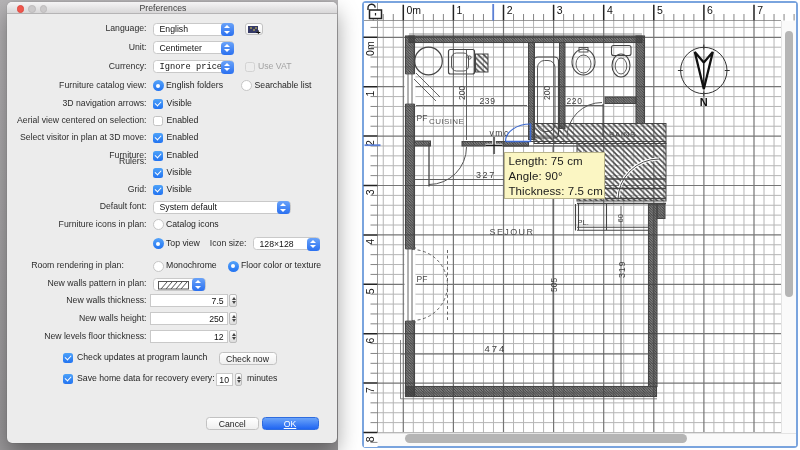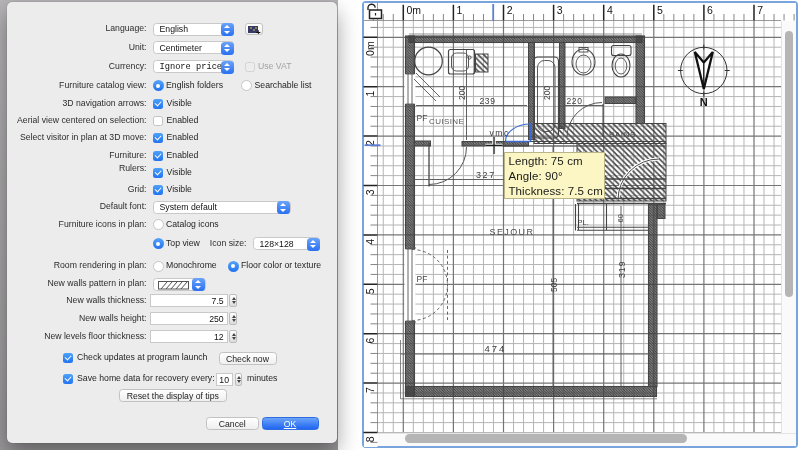--- a/index.html
+++ b/index.html
@@ -210,20 +210,26 @@
 <path d="M368,10 V8.2 A3.6,3.6 0 0 1 375.2,7.6" stroke-width="1.4"></path>
 <path d="M375.5,13 v2.5" stroke-width="1.2"></path>
 </g>
 <g>
 <path d="M485.5,145.5 H502.5 M494,137 V154" stroke="#f5f5f5" stroke-width="3.6" fill="none"></path>
 <path d="M485.5,145.5 H502.5 M494,137 V154" stroke="#1a1a1a" stroke-width="1.3" fill="none"></path>
 </g>
 </svg>
 <div id="tooltip">Length: 75 cm<br>Angle: 90°<br>Thickness: 7.5 cm</div>
 <div id="dialog">
+<div id="titlebar">
+      <span class="tl red"></span>
+      <span class="tl g1"></span>
+      <span class="tl g2"></span>
+      <div class="t">Preferences</div>
+    </div>
 <div class="lab" style="left:2.0px;top:21.0px;width:138px;">Language:</div>
 <div class="pop" style="left:146.0px;top:20.5px;width:81.5px;">
       <span>English</span>
       <i class="st">
         <b class="u"></b>
         <b class="d"></b>
       </i>
     </div>
 <div class="flagbt" style="left:238.0px;top:21.0px;">
       <span class="fl"></span>
@@ -257,21 +263,21 @@
 <div class="ct" style="left:160.0px;top:95.5px;">Visible</div>
 <div class="lab" style="left:2.0px;top:112.5px;width:138px;">Aerial view centered on selection:</div>
 <div class="cb off" style="left:146.0px;top:113.5px;"></div>
 <div class="ct" style="left:160.0px;top:112.5px;">Enabled</div>
 <div class="lab" style="left:2.0px;top:130.0px;width:138px;">Select visitor in plan at 3D move:</div>
 <div class="cb on" style="left:146.0px;top:131.0px;"></div>
 <div class="ct" style="left:160.0px;top:130.0px;">Enabled</div>
 <div class="lab" style="left:2.0px;top:147.5px;width:138px;">Furniture:</div>
 <div class="cb on" style="left:146.0px;top:148.5px;"></div>
 <div class="ct" style="left:160.0px;top:147.5px;">Enabled</div>
-<div class="lab" style="left:2.0px;top:161px;width:138px;">Rulers:</div>
+<div class="lab" style="left:2.0px;top:154px;width:138px;">Rulers:</div>
 <div class="cb on" style="left:146.0px;top:166.0px;"></div>
 <div class="ct" style="left:160.0px;top:165.0px;">Visible</div>
 <div class="lab" style="left:2.0px;top:182.0px;width:138px;">Grid:</div>
 <div class="cb on" style="left:146.0px;top:183.0px;"></div>
 <div class="ct" style="left:160.0px;top:182.0px;">Visible</div>
 <div class="lab" style="left:2.0px;top:199.0px;width:138px;">Default font:</div>
 <div class="pop" style="left:146.0px;top:198.5px;width:138px;">
       <span>System default</span>
       <i class="st">
         <b class="u"></b>
@@ -284,21 +290,21 @@
 <div class="rd sel" style="left:146.0px;top:236.0px;"></div>
 <div class="ct" style="left:159.5px;top:235.5px;">Top view</div>
 <div class="lab" style="left:190.0px;top:235.5px;width:50px;">Icon size:</div>
 <div class="pop" style="left:246.0px;top:235.0px;width:67.5px;">
       <span>128×128</span>
       <i class="st">
         <b class="u"></b>
         <b class="d"></b>
       </i>
     </div>
-<div class="lab" style="left:2.0px;top:258.0px;width:138px;">Room rendering in plan:</div>
+<div class="lab" style="left:2.0px;top:258.0px;width:138px;text-align:center;">Room rendering in plan:</div>
 <div class="rd un" style="left:146.0px;top:258.5px;"></div>
 <div class="ct" style="left:159.5px;top:258.0px;">Monochrome</div>
 <div class="rd sel" style="left:221.0px;top:258.5px;"></div>
 <div class="ct" style="left:234.5px;top:258.0px;">Floor color or texture</div>
 <div class="lab" style="left:2.0px;top:276.0px;width:138px;">New walls pattern in plan:</div>
 <div class="pop" style="left:146.0px;top:275.5px;width:53px;">
       <svg width="32" height="9" style="position:absolute;left:4px;top:2px;">
         <rect x="0.5" y="0.5" width="30" height="7.5" fill="none" stroke="#555" stroke-width="1"></rect>
         <path d="M3,8 L9,1 M8,8 L14,1 M13,8 L19,1 M18,8 L24,1 M23,8 L29,1" stroke="#555" stroke-width="1" fill="none"></path>
       </svg>
@@ -329,16 +335,15 @@
 <div class="ct" style="left:70.5px;top:350.0px;">Check updates at program launch</div>
 <div class="bt" style="left:212.0px;top:349.5px;width:58px;height:13px;line-height:13px;font-size:8.7px;">Check now</div>
 <div class="cb on" style="left:56.5px;top:372.0px;"></div>
 <div class="ct" style="left:70.5px;top:371.0px;">Save home data for recovery every:</div>
 <div class="tf" style="left:209.5px;top:370.5px;width:17px;">10</div>
 <div class="sp" style="left:228.0px;top:370.5px;">
       <b class="u"></b>
       <b class="d"></b>
     </div>
 <div class="ct" style="left:240.5px;top:371.0px;">minutes</div>
-<div class="bt" style="left:112.0px;top:386.5px;width:108.5px;height:13.5px;line-height:13.5px;font-size:8.7px;">Reset the display of tips</div>
 <div class="bt" style="left:199.5px;top:414.5px;width:52.5px;height:13px;line-height:13px;font-size:8.7px;">Cancel</div>
 <div class="bt blue" style="left:255.0px;top:414.5px;width:57px;height:13px;line-height:13px;font-size:8.7px;text-decoration:underline;">OK</div>
 </div>
 
 </body></html>

